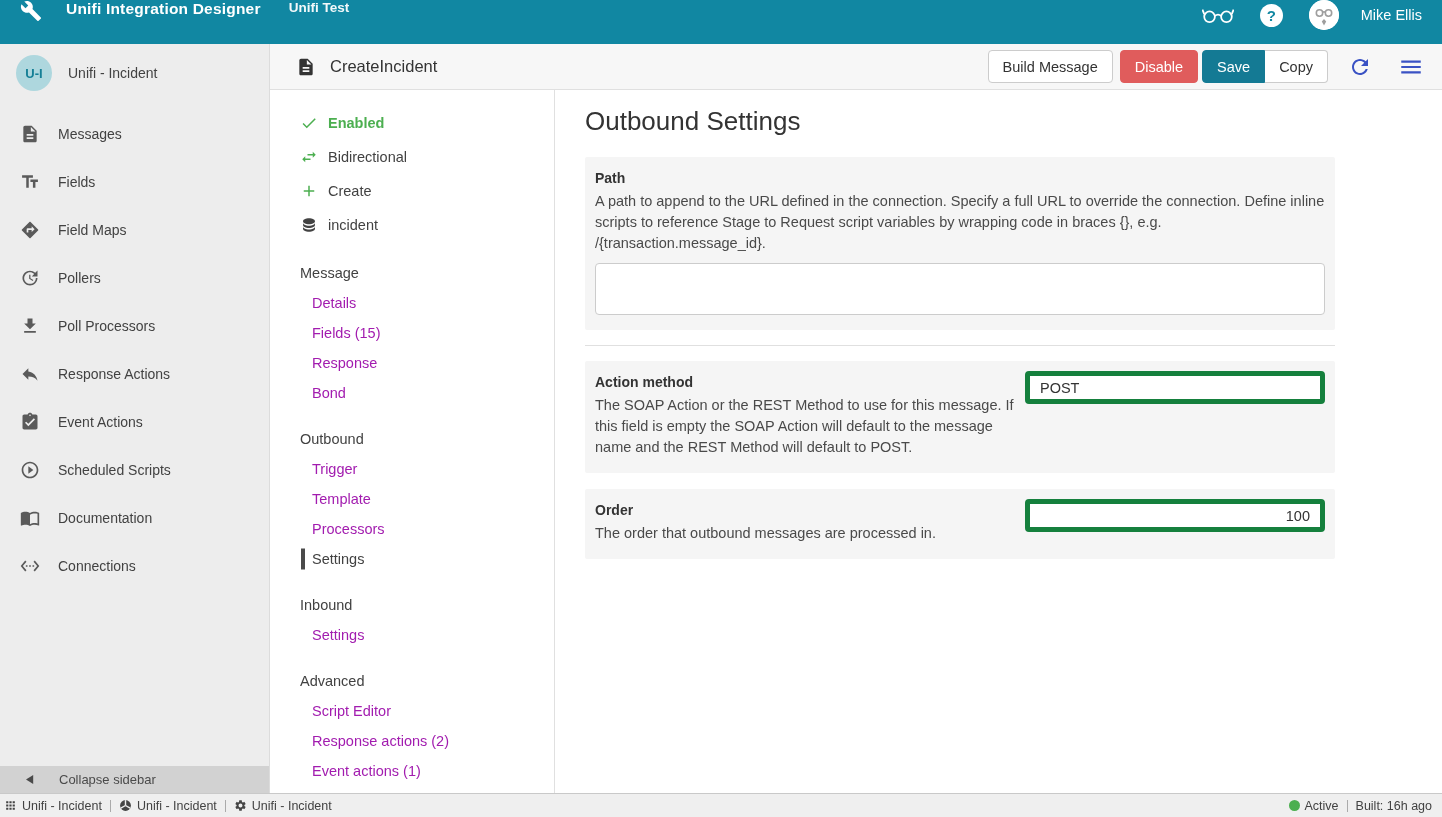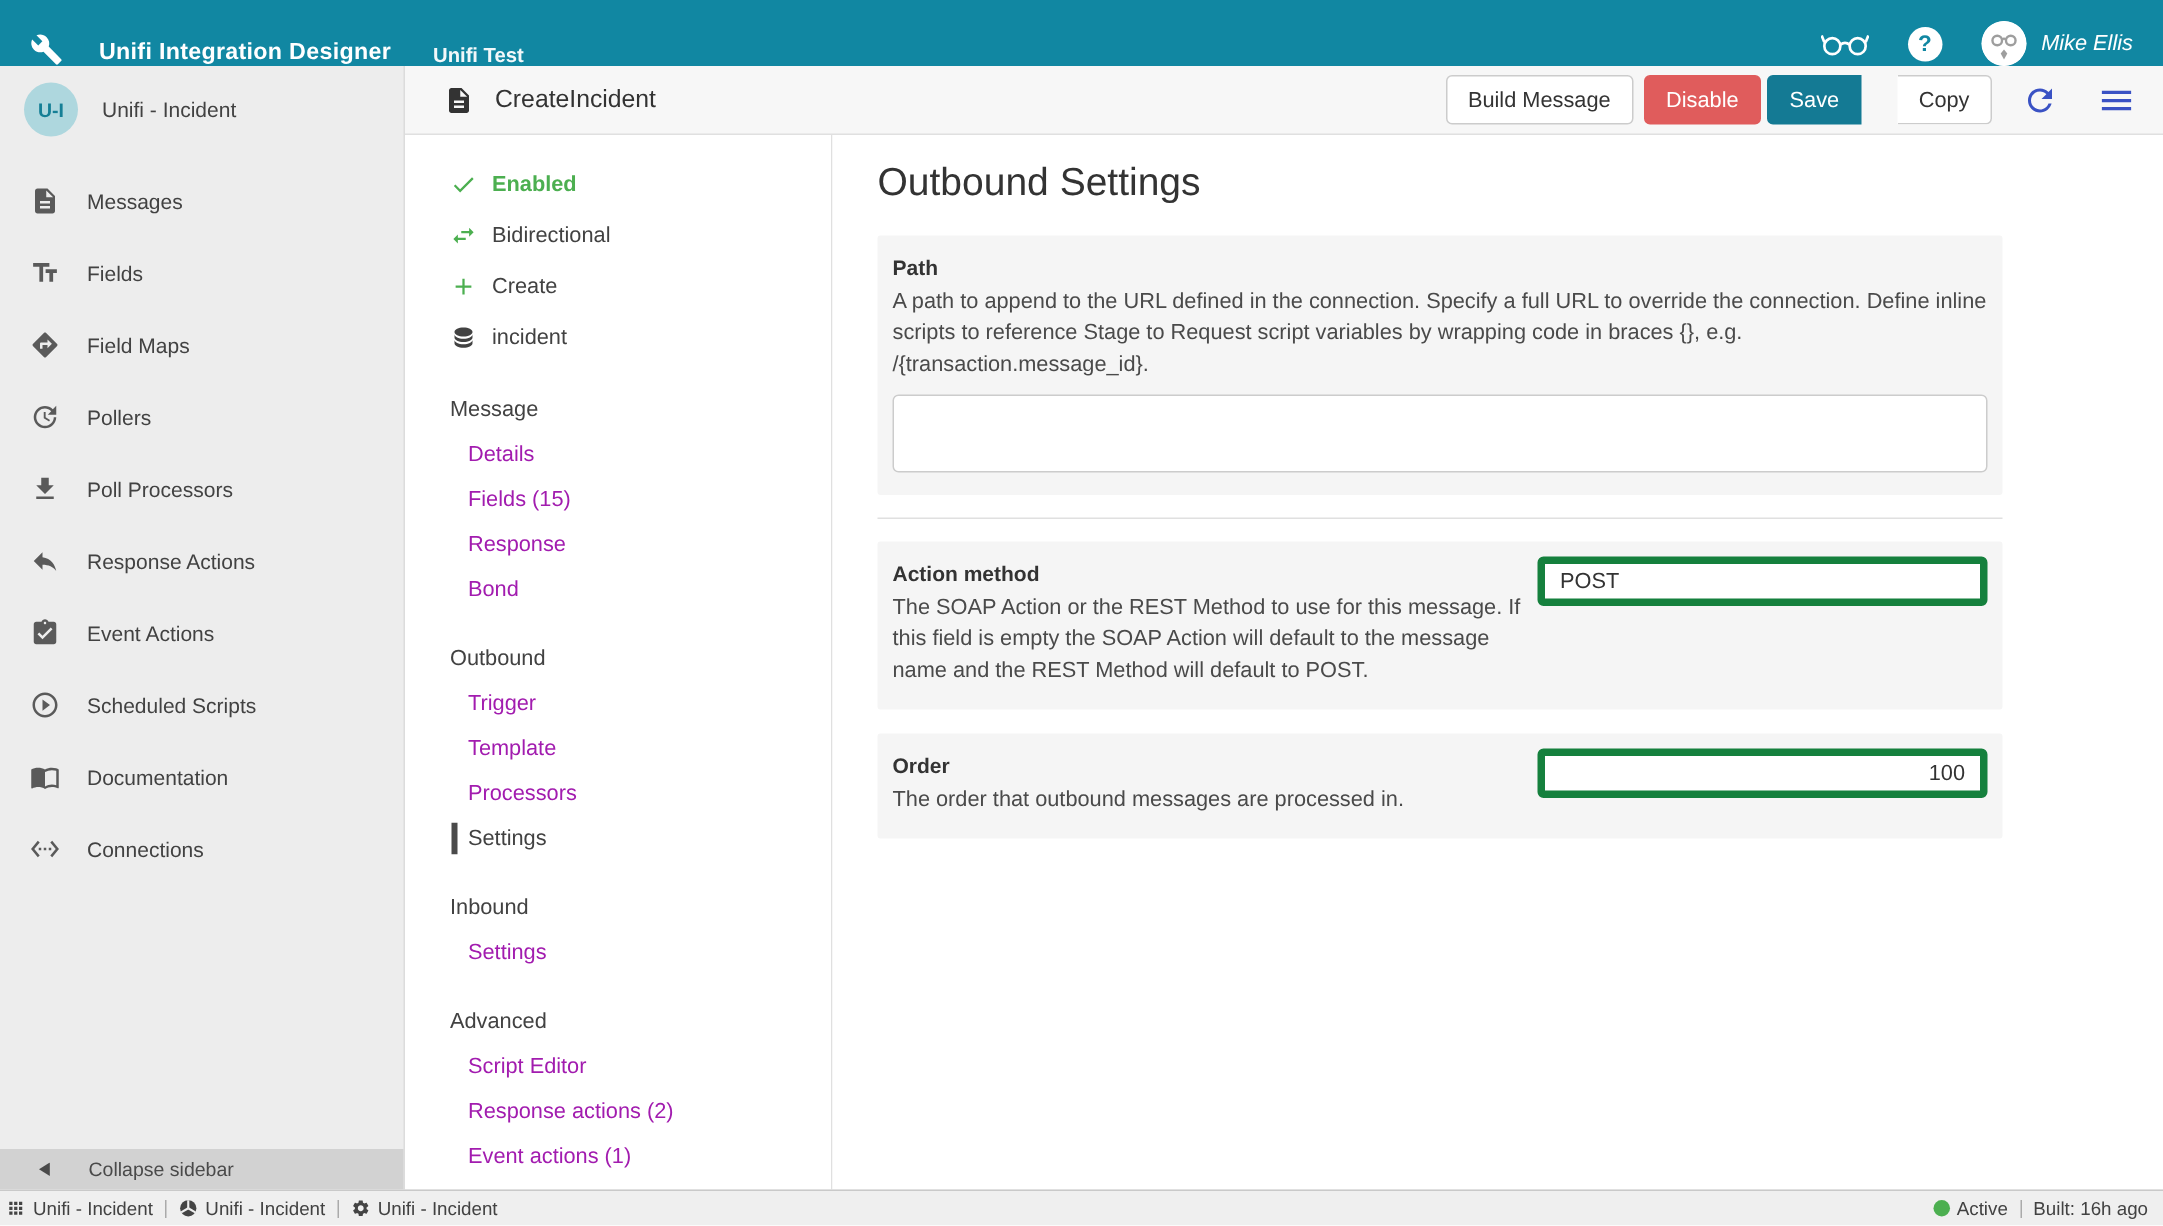--- a/index.html
+++ b/index.html
@@ -1,28 +1,28 @@
 <!DOCTYPE html>
 <html><head>
 <meta charset="utf-8">
 <style>
   * { margin:0; padding:0; box-sizing:border-box; }
   html,body { width:1442px; height:817px; overflow:hidden; }
   body { font-family:"Liberation Sans", sans-serif; background:#fff; color:#424242; }
   .app { width:1442px; height:817px; display:flex; flex-direction:column; }
 
   
-  .topbar { height:44px; background:#1187a2; display:flex; align-items:flex-end; color:#fff; flex:0 0 44px; padding:0 20px; }
+  .topbar { height:44px; background:#1187a2; display:flex; align-items:flex-start; color:#fff; flex:0 0 44px; padding:0 20px; }
   .topbar .wrench { width:22px; height:22px; fill:#fff; }
   .topbar-title { font-size:15.5px; font-weight:bold; margin-left:24px; letter-spacing:.2px; }
   .topbar-env { font-size:13.5px; margin-left:28px; font-weight:bold; opacity:.95; }
   .topbar-right { margin-left:auto; display:flex; align-items:center; gap:26px; }
   .glasses { width:32px; height:20px; }
   .help-circle { width:23px; height:23px; border-radius:50%; background:#fff; color:#1187a2; font-weight:bold; font-size:15px; display:flex; align-items:center; justify-content:center; cursor:pointer; }
-  .user { display:flex; align-items:center; gap:10px; cursor:pointer;font-style:italic; }
+  .user { display:flex; align-items:center; gap:22px; cursor:pointer; }
   .avatar-face { width:30px; height:30px; border-radius:50%; background:#fff; }
   .user-name { font-size:14.5px; }
 
   
   .body { flex:1 1 auto; display:flex; min-height:0; }
 
   
   .sidebar { width:270px; flex:0 0 270px; background:#ededed; border-right:1px solid #dcdcdc; display:flex; flex-direction:column; }
   .sidebar-header { height:58px; display:flex; align-items:center; padding:0 16px; gap:16px; flex:0 0 58px; }
   .int-avatar { width:36px; height:36px; border-radius:50%; background:#aed7de; color:#157f96; font-weight:bold; font-size:13px; display:flex; align-items:center; justify-content:center; }
@@ -37,21 +37,21 @@
 
   
   .main { flex:1 1 auto; display:flex; flex-direction:column; min-width:0; }
   .toolbar { height:46px; flex:0 0 46px; background:#f7f7f7; border-bottom:1px solid #e0e0e0; display:flex; align-items:center; padding:0 18px 0 26px; }
   .doc-icon { width:20px; height:20px; fill:#333; }
   .doc-title { font-size:16.5px; color:#333; margin-left:14px; }
   .toolbar-actions { margin-left:auto; display:flex; align-items:center; }
   .btn { height:33px; font-family:inherit; font-size:14.5px; border-radius:4px; padding:0 14px; cursor:pointer; }
   .btn-plain { background:#fff; border:1px solid #ccc; color:#333; }
   .btn-danger { background:#e05c5c; border:1px solid #e05c5c; color:#fff; margin-left:7px; }
-  .btn-group { display:flex; margin-left:4px;gap:24px; }
+  .btn-group { display:flex; margin-left:4px; }
   .btn-save { background:#147a94; border:1px solid #147a94; color:#fff; border-radius:4px 0 0 4px; }
   .btn-copy { background:#fff; border:1px solid #ccc; border-left:none; color:#333; border-radius:0 4px 4px 0; }
   .refresh { width:24px; height:24px; fill:#3a52c4; margin-left:20px; }
   .hamburger { width:26px; height:26px; fill:#3a52c4; margin-left:26px; }
 
   .content-row { flex:1 1 auto; display:flex; min-height:0; }
 
   
   .navcol { width:285px; flex:0 0 285px; border-right:1px solid #e0e0e0; background:#fff; padding:16px 0 0 30px; overflow:hidden; }
   .nav-status { height:34px; display:flex; align-items:center; gap:10px; font-size:14.5px; color:#424242; }

